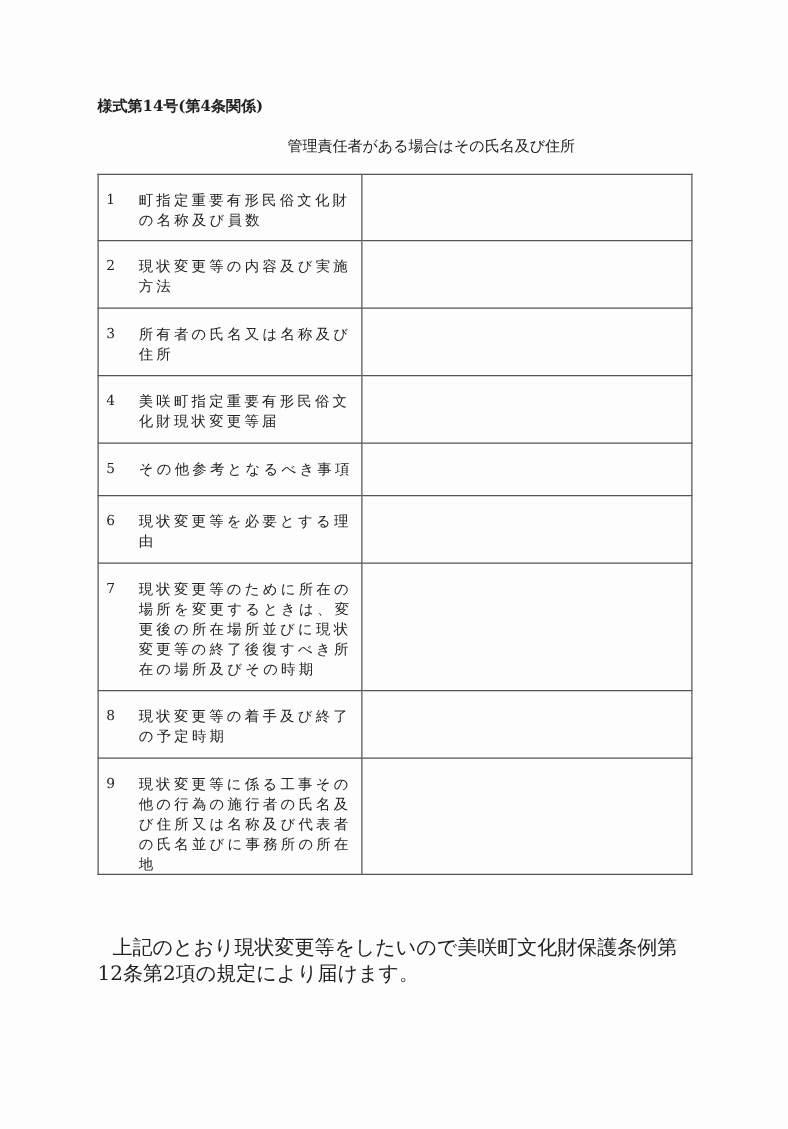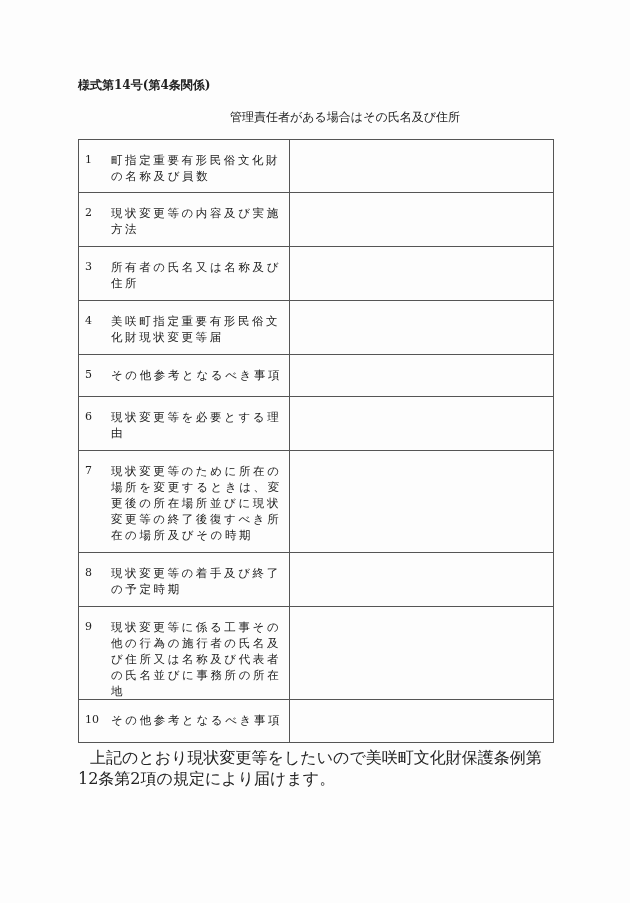--- a/index.html
+++ b/index.html
@@ -160,25 +160,16 @@
       </tr>
       <tr style="height: 90px;">
         <td class="label-cell">
           <div class="item">
             <span class="item-num">9</span>
             <span class="item-text">現状変更等に係る工事その他の行為の施行者の氏名及び住所又は名称及び代表者の氏名並びに事務所の所在地</span>
           </div>
         </td>
         <td class="value-cell"></td>
       </tr>
-      <tr style="height: 43px;">
-        <td class="label-cell">
-          <div class="item">
-            <span class="item-num">10</span>
-            <span class="item-text">その他参考となるべき事項</span>
-          </div>
-        </td>
-        <td class="value-cell"></td>
-      </tr>
     </tbody>
 </table>
 
 <div class="closing">上記のとおり現状変更等をしたいので美咲町文化財保護条例第12条第2項の規定により届けます。</div>
 
 </body></html>

